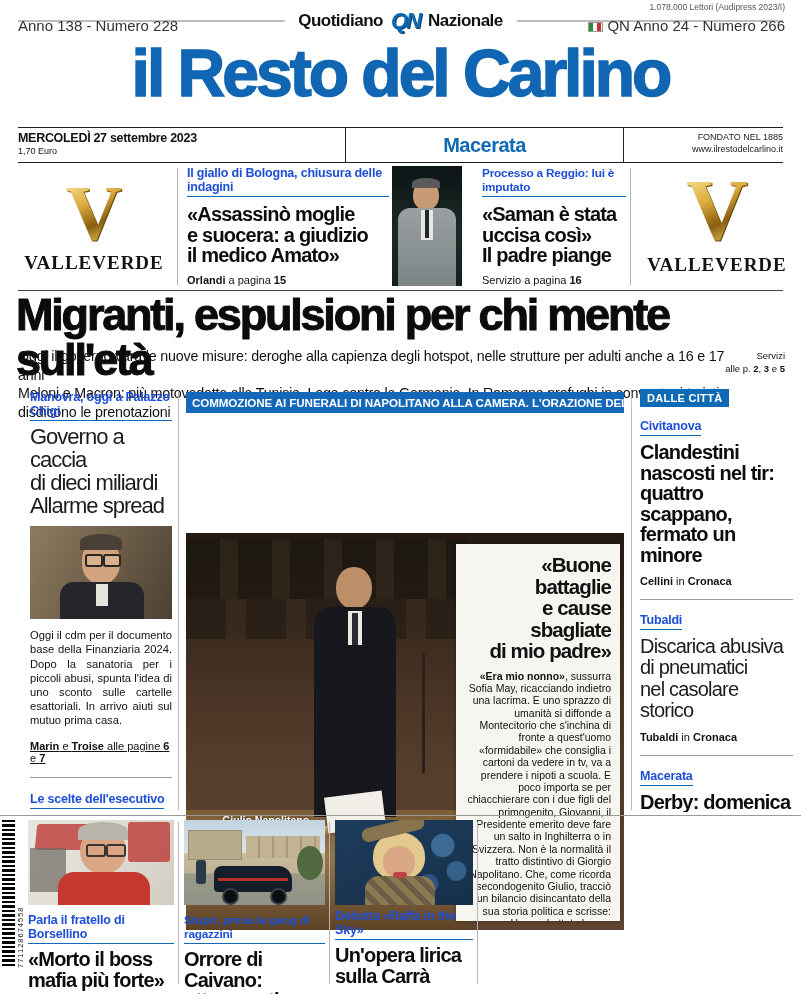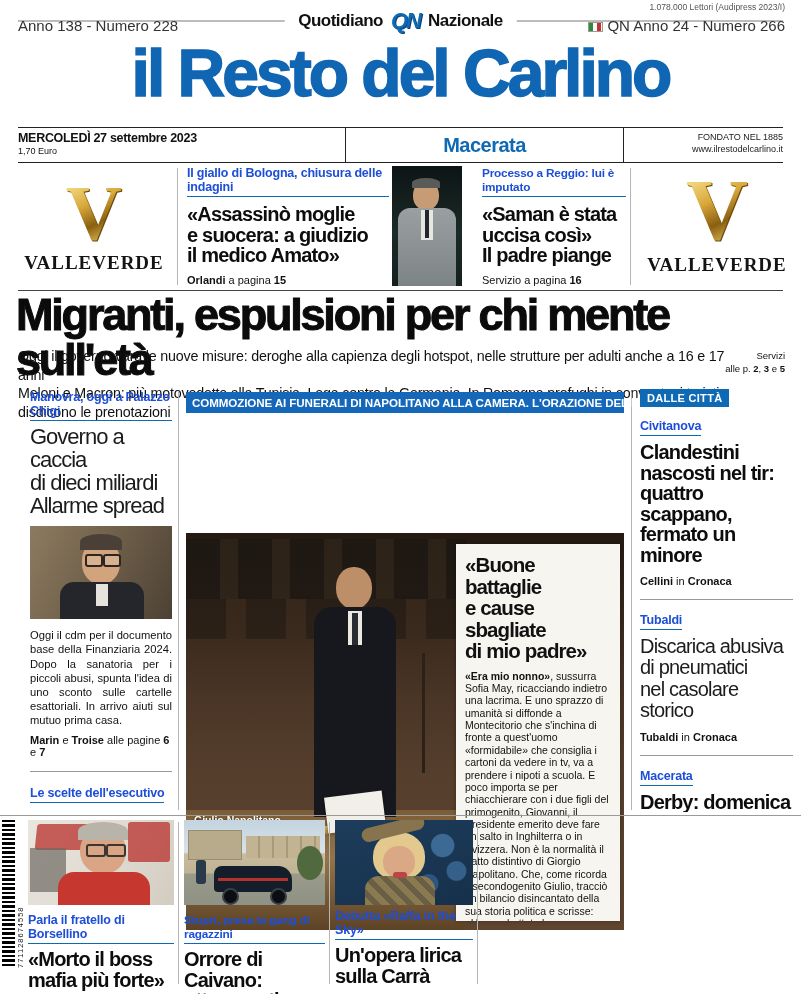--- a/index.html
+++ b/index.html
@@ -8,21 +8,21 @@
   .abs{position:absolute;}
   .seg-b{font-weight:700;}
   .pre{white-space:pre-line;}
   .kicker{display:inline-block;color:#1d4ed8;font-weight:700;font-size:12.5px;
           border-bottom:1.5px solid #0f6ab5;padding-bottom:2px;letter-spacing:-0.2px;}
   .headline{font-weight:700;color:#0d0d0d;line-height:1.03;letter-spacing:-0.8px;white-space:pre-line;}
   .byline{font-size:11px;color:#111;}
   .vr{position:absolute;width:1px;background:#b5b5b5;}
   .hr{position:absolute;height:0;border-top:1px solid #444;}
   .hr-grey{position:absolute;height:0;border-top:1px solid #9a9a9a;}
-  .photo{position:relative;overflow:hidden;}
+  .photo{position:relative;overflow:hidden;text-align:right;}
   .shape{position:absolute;}
 
   
   .readers{top:2px;right:16px;font-size:8.5px;color:#555;}
   .qn-line{top:20px;left:18px;right:18px;height:2px;background:#bdbdbd;}
   .qn-center{top:6px;left:50%;transform:translateX(-50%);background:#fff;padding:0 14px;
              display:flex;align-items:center;gap:8px;height:30px;}
   .qn-word{font-weight:700;font-size:17px;letter-spacing:-0.5px;}
   .qn-logo{font-style:italic;font-weight:700;font-size:22px;color:#0f6ab5;letter-spacing:-2px;
            text-shadow:1px 1px 0 #0a3f6e;}
@@ -179,21 +179,21 @@
 Allarme spread</div>
     <div class="photo" style="width:142px;height:93px;margin-top:9px;background:linear-gradient(115deg,#8d7b60 0%,#6b5c47 55%,#4c4134 100%);">
       <div class="shape" style="left:52px;top:14px;width:38px;height:44px;border-radius:46%;background:#d2a47e;"></div>
       <div class="shape" style="left:50px;top:8px;width:42px;height:16px;border-radius:50% 50% 0 0;background:#4a4038;"></div>
       <div class="shape" style="left:55px;top:28px;width:14px;height:9px;border:2px solid #2b2622;border-radius:3px;background:rgba(255,255,255,.15);"></div>
       <div class="shape" style="left:73px;top:28px;width:14px;height:9px;border:2px solid #2b2622;border-radius:3px;background:rgba(255,255,255,.15);"></div>
       <div class="shape" style="left:30px;top:56px;width:84px;height:37px;border-radius:14px 14px 0 0;background:#24262b;"></div>
       <div class="shape" style="left:66px;top:58px;width:12px;height:22px;background:#e6e3dc;"></div>
     </div>
     <div class="body">Oggi il cdm per il documento base della Finanziaria 2024. Dopo la sanatoria per i piccoli abusi, spunta l'idea di uno sconto sulle cartelle esattoriali. In arrivo aiuti sul mutuo prima casa.</div>
-    <div class="byline" style="margin-top:7px;"><span class="seg-b">Marin</span><span> e </span><span class="seg-b">Troise</span><span> alle pagine </span><span class="seg-b">6</span><span> e </span><span class="seg-b">7</span></div>
+    <div class="byline" style="margin-top:13px;text-decoration:underline;"><span class="seg-b">Marin</span><span> e </span><span class="seg-b">Troise</span><span> alle pagine </span><span class="seg-b">6</span><span> e </span><span class="seg-b">7</span></div>
     <div class="l-div"></div>
     <span class="kicker">Le scelte dell'esecutivo</span>
     
     
   </div>
 
   <div class="vr" style="left:178px;top:392px;height:418px;"></div>
   <div class="vr" style="left:631px;top:392px;height:418px;"></div>
 
   <div class="abs banner">COMMOZIONE AI FUNERALI DI NAPOLITANO ALLA CAMERA. L'ORAZIONE DEL FIGLIO</div>

